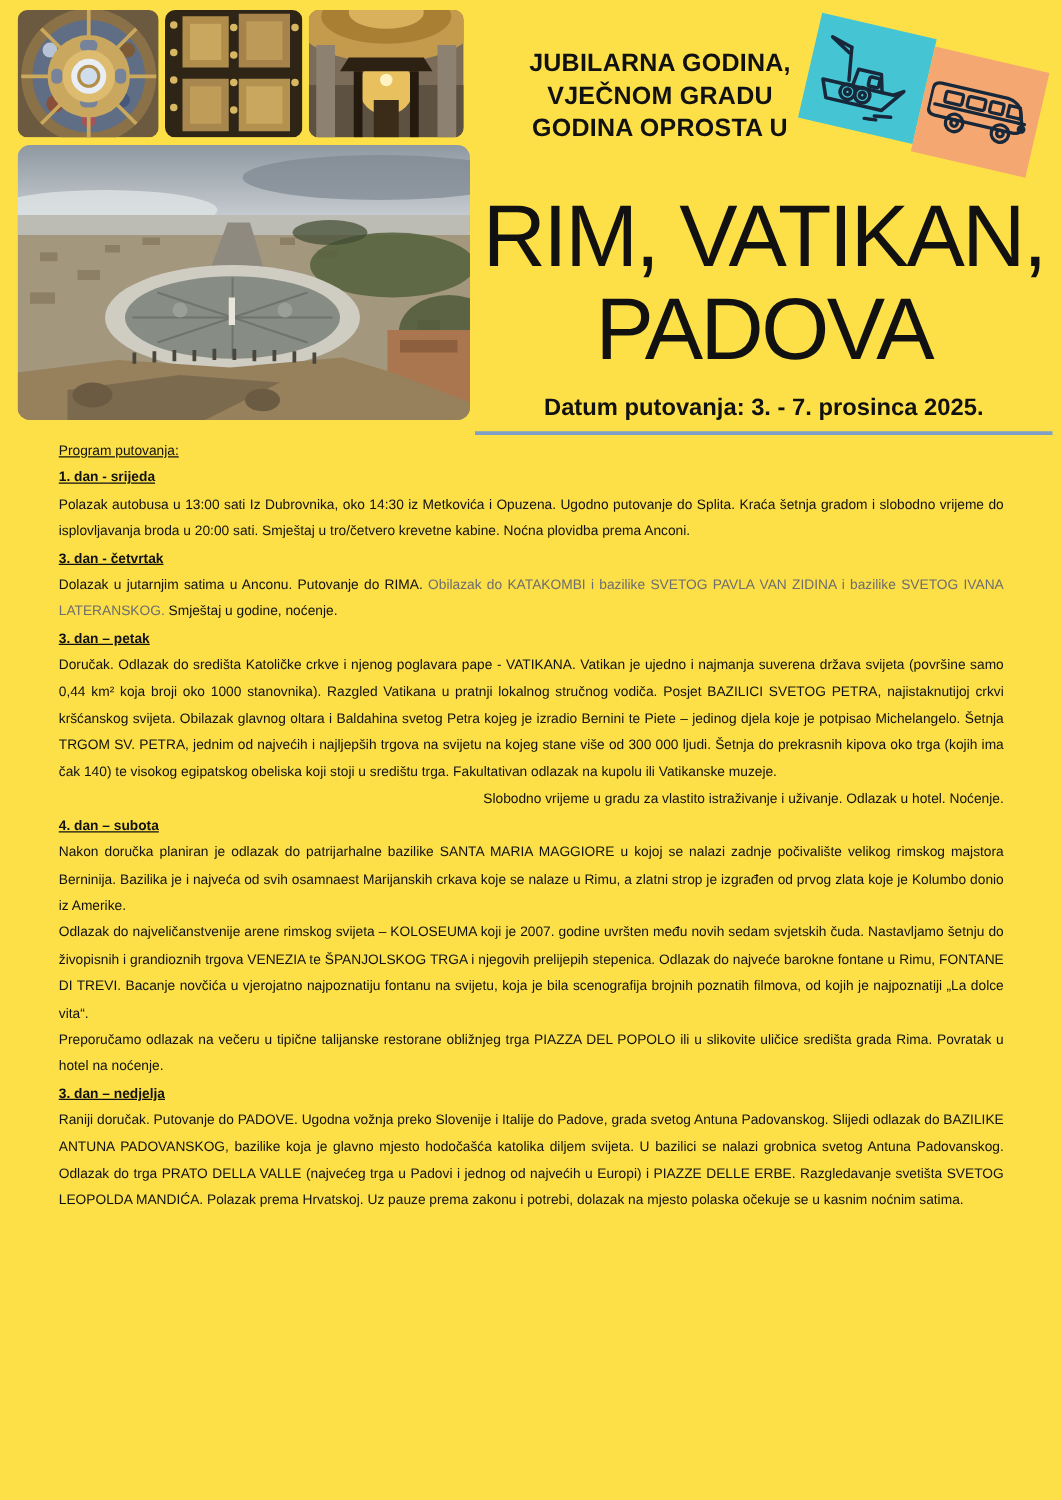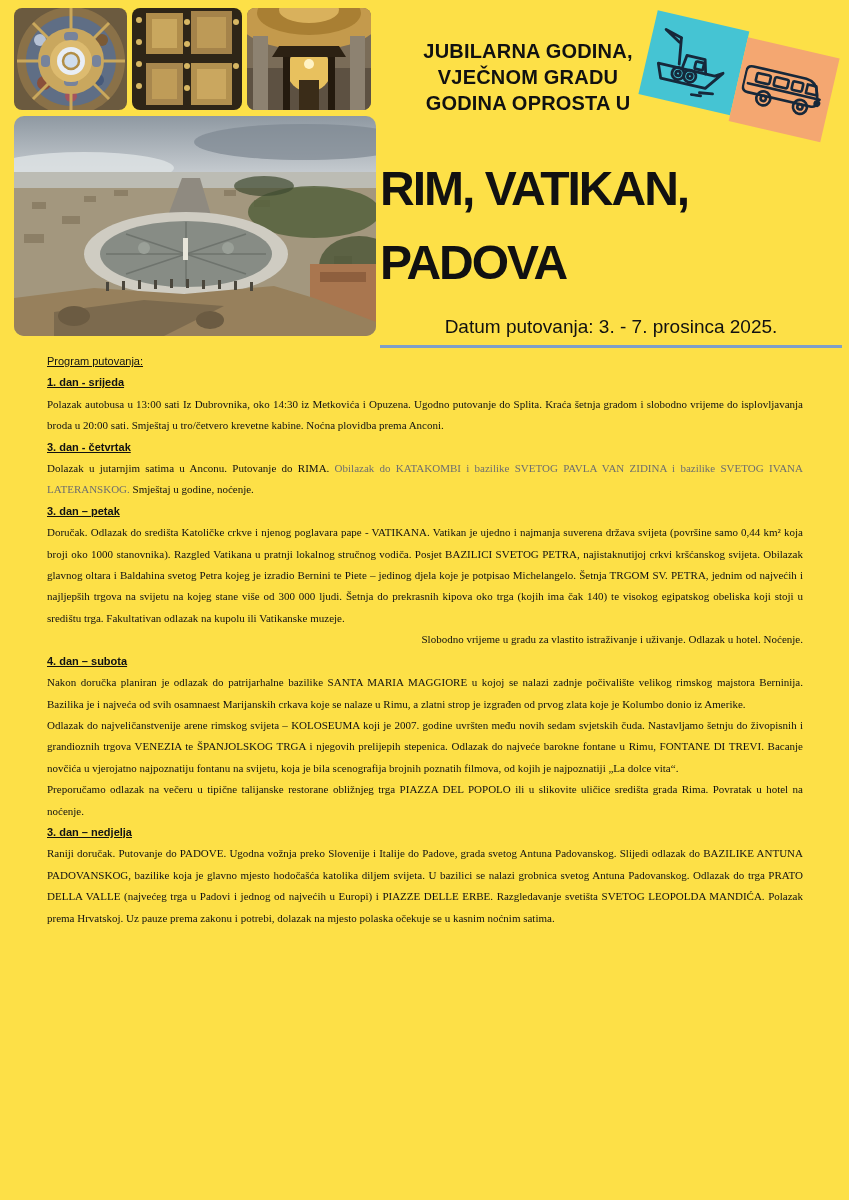--- a/index.html
+++ b/index.html
@@ -28,43 +28,43 @@
   .ph-3{width:124px;height:102px;}
   .ph-big{width:362px;height:220px;margin-top:6px;border-radius:10px;}
 
   
   .header-right{position:absolute;left:380px;top:38px;width:462px;}
   .kicker{
     width:268px;margin-left:14px;text-align:center;
     font-weight:bold;font-size:20px;line-height:26px;letter-spacing:0.2px;
   }
   .big-title{
-    margin-top:36px;font-weight:bold;
-    font-size:48px;line-height:74px;letter-spacing:-2px;white-space:nowrap;
-  }
-  .date-line{margin-top:16px;text-align:center;font-weight:normal;font-size:19px;}
+    margin-top:36px;text-align:center;font-weight:normal;
+    font-size:70px;line-height:74px;letter-spacing:-2px;white-space:nowrap;
+  }
+  .date-line{margin-top:16px;text-align:center;font-weight:bold;font-size:19px;}
   .accent-rule{margin-top:7px;height:3px;width:100%;background:var(--accent_line);}
 
   
   .icon-strip{
     position:absolute;left:648px;top:16px;width:188px;height:86px;
     transform:rotate(13deg);transform-origin:30px 40px;display:flex;
   }
   .icon-cell{width:50%;height:100%;display:flex;align-items:center;justify-content:center;}
   .icon-cell.boat{background:var(--boat_bg);}
   .icon-cell.bus{background:var(--bus_bg);transform:translateY(6px);}
   .icon-cell svg{width:84px;height:66px;stroke:var(--icon_stroke);fill:none;
     stroke-width:3;stroke-linecap:round;stroke-linejoin:round;}
 
   
   .program{
     position:absolute;left:47px;top:351px;width:756px;
     font-size:11px;line-height:21.4px;
   }
-  .program p{margin:0;text-align:justify;font-family:Liberation Serif, serif;}
+  .program p{margin:0;text-align:justify;}
   .program .last-line{text-align:right;}
   .prog-heading{text-decoration:underline;}
   .day-title{font-weight:bold;text-decoration:underline;}
   .muted{color:var(--muted_text);}
 </style>
 </head>
 <body>
 
 <div class="page">
 

